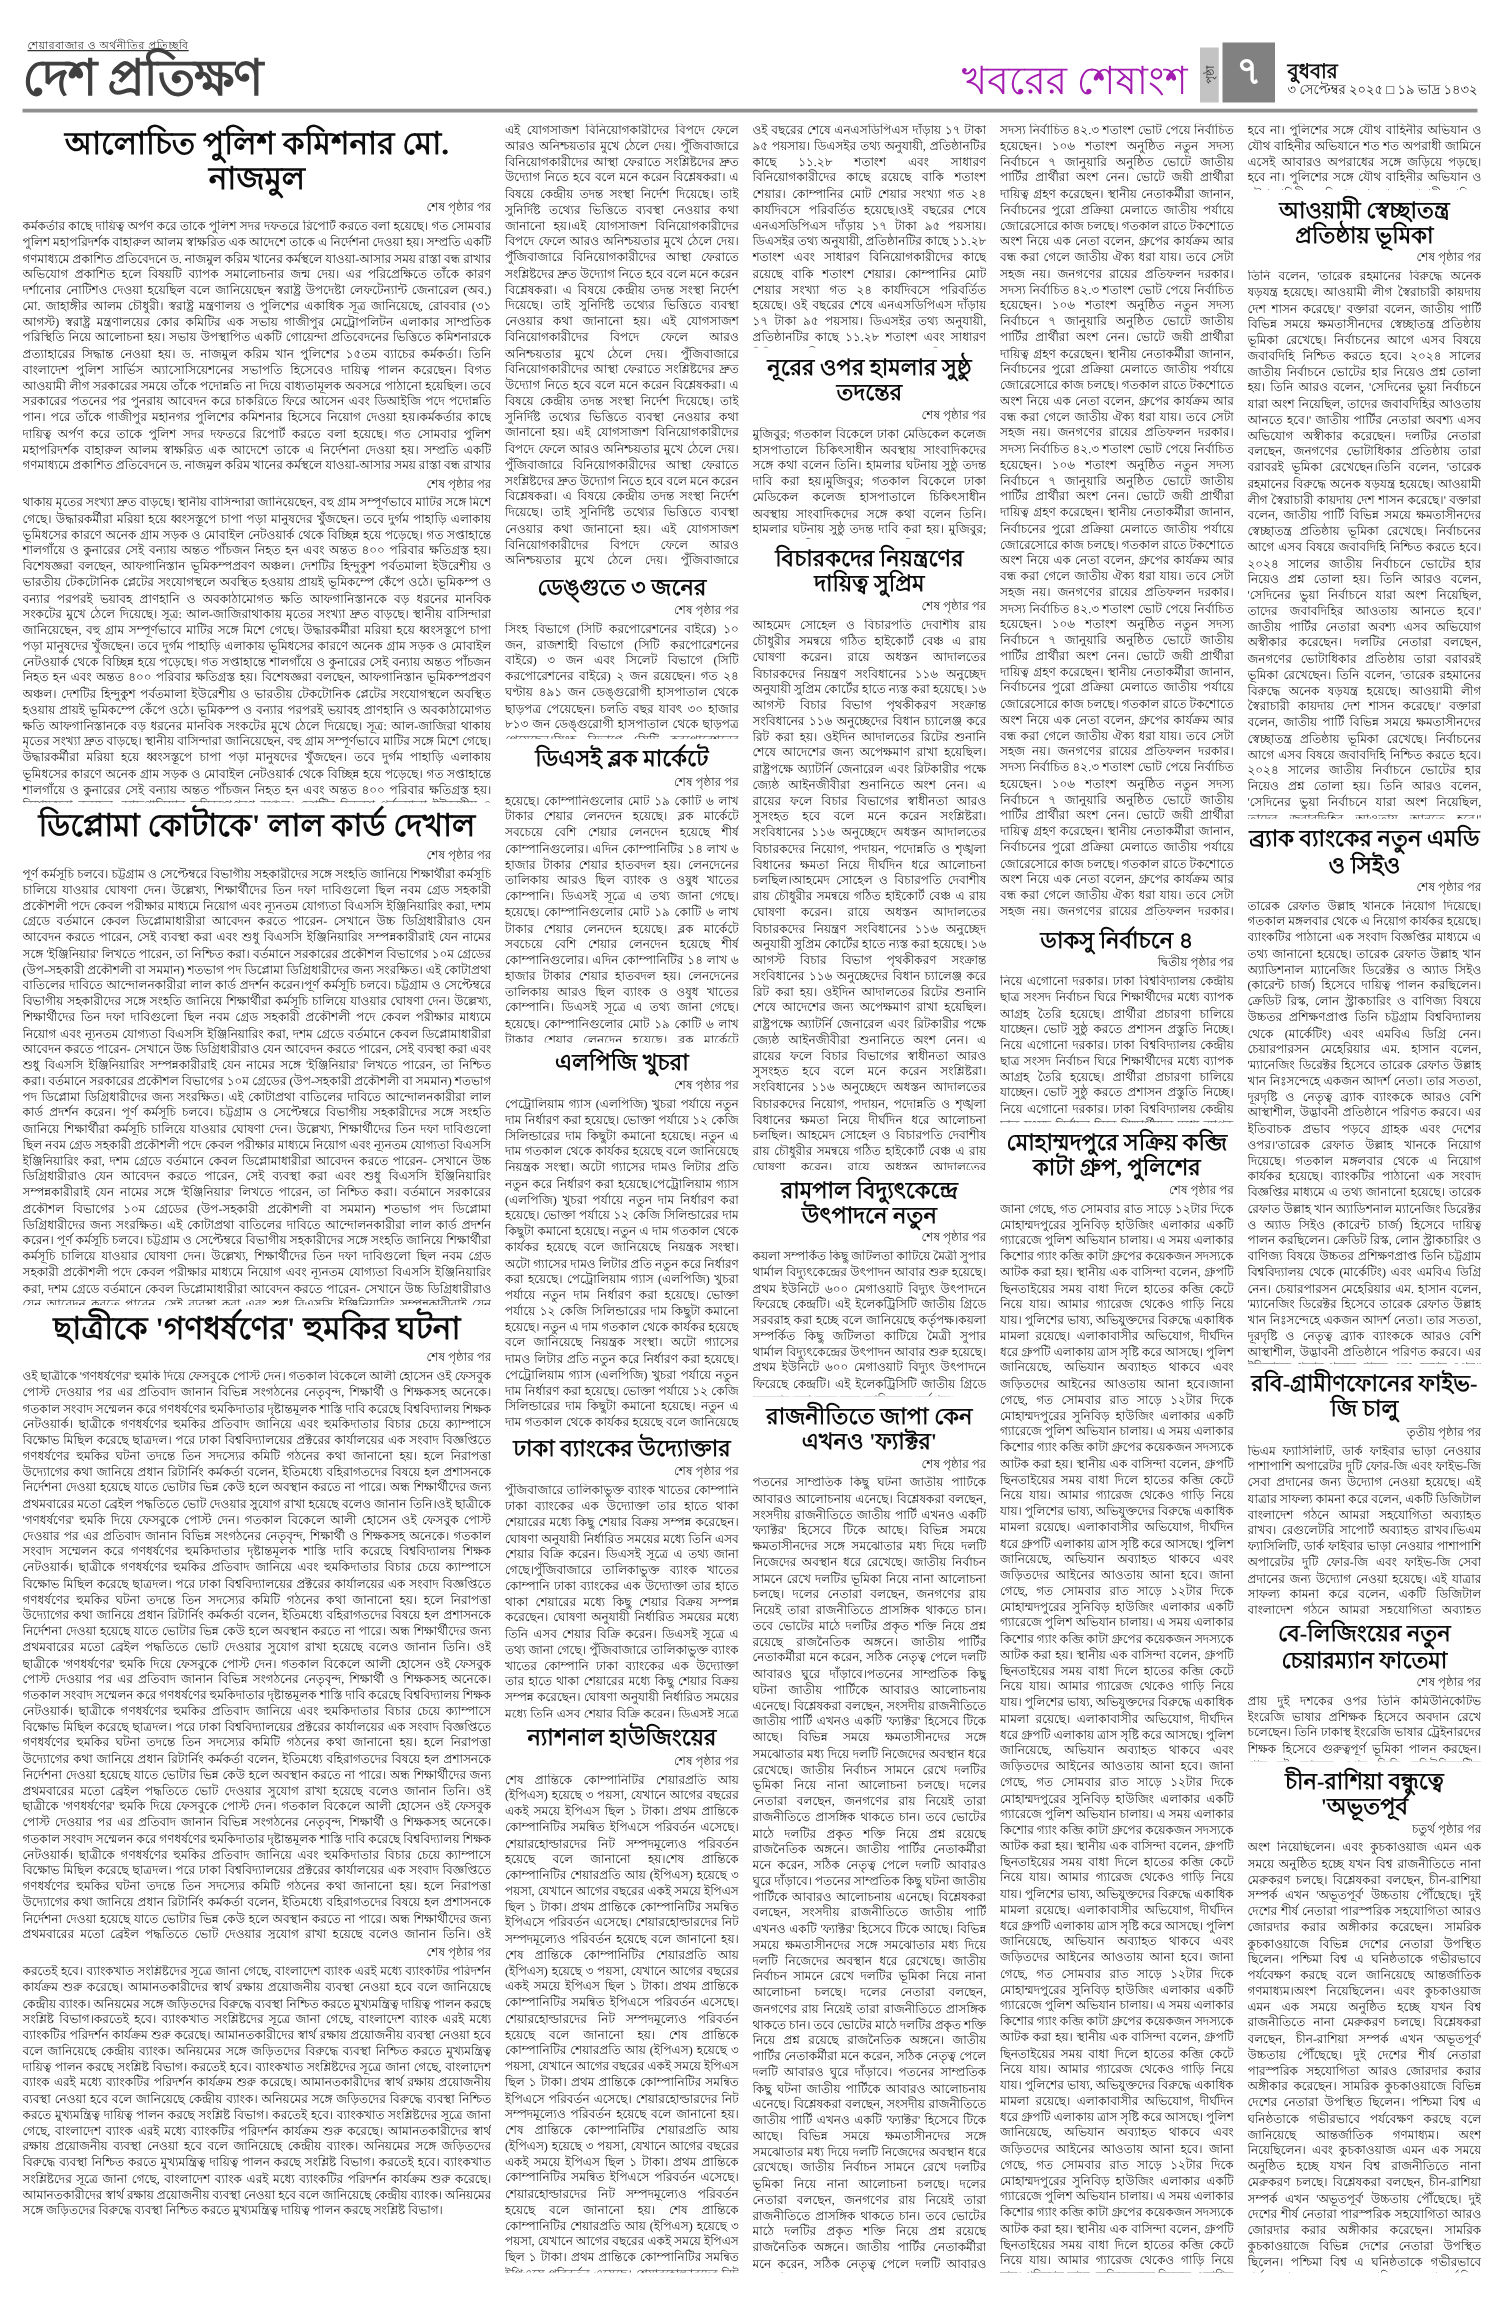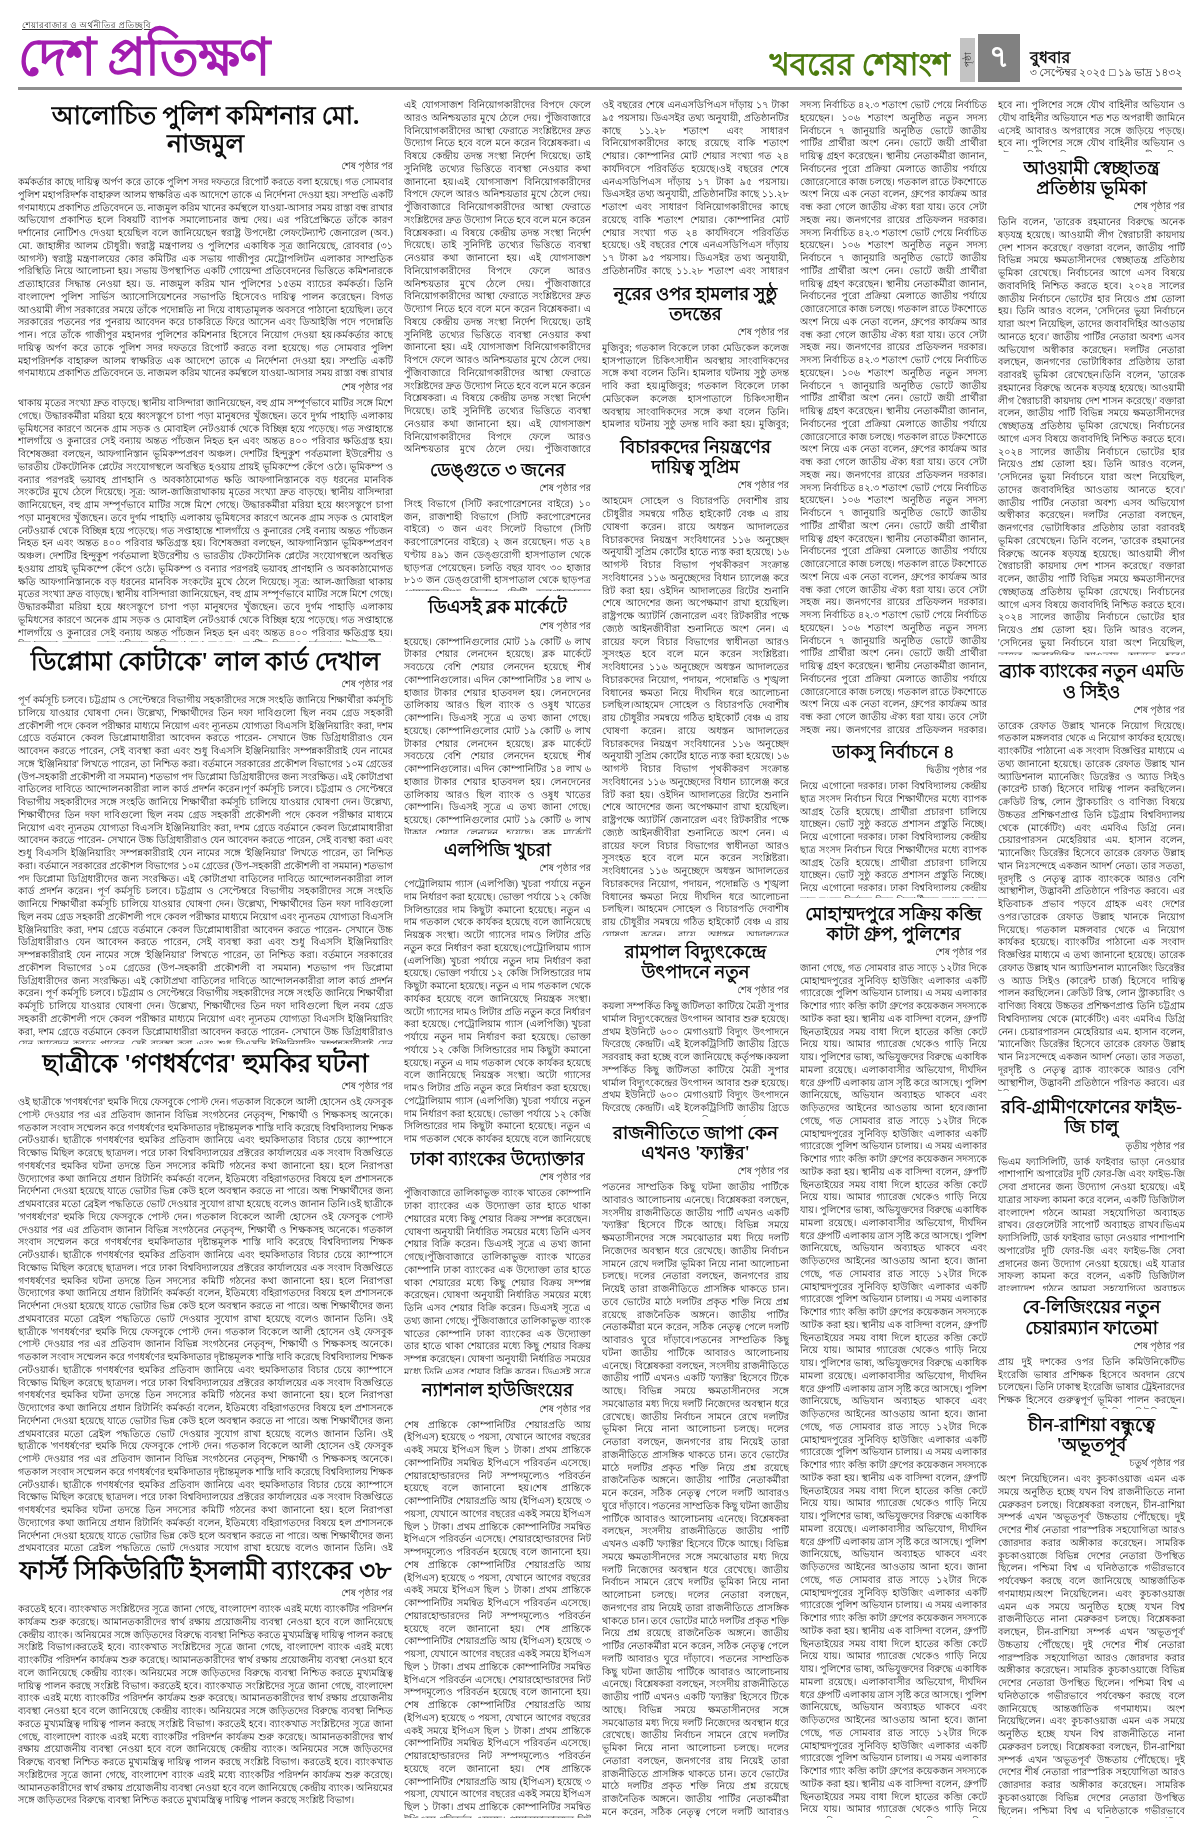--- a/index.html
+++ b/index.html
@@ -4,23 +4,23 @@
 <style>
   html,body{margin:0;padding:0;}
   body{width:1200px;height:1843px;background:#ffffff;color:#141414;
        font-family:"Liberation Serif","DejaVu Serif",serif;overflow:hidden;}
   .page{padding:8px 18px 0 18px;}
 
   
   .masthead-row{display:flex;align-items:flex-end;height:74px;}
   .brand{display:flex;flex-direction:column;justify-content:flex-end;}
   .brand .tagline{font-size:8.5px;color:#333;margin-left:4px;letter-spacing:.5px;text-decoration:underline;}
-  .brand .title{font-size:52px;font-weight:800;line-height:.95;letter-spacing:-1px;color:#a21caf;}
+  .brand .title{font-size:40px;font-weight:800;line-height:.95;letter-spacing:-1px;color:#404040;}
   .head-right{margin-left:auto;display:flex;align-items:flex-end;gap:10px;}
-  .section-title{font-size:31px;font-weight:700;line-height:1;padding-bottom:2px;color:#4d7c0f;}
+  .section-title{font-size:31px;font-weight:400;line-height:1;padding-bottom:2px;color:#a21caf;}
   .pg-group{display:flex;align-items:flex-end;gap:3px;}
   .pglabel{width:15px;height:44px;background:#c3c3c3;color:#222;font-size:9px;
            writing-mode:vertical-rl;transform:rotate(180deg);
            display:flex;align-items:center;justify-content:center;}
   .pgbox{width:42px;height:48px;background:#818181;color:#fff;font-size:31px;font-weight:700;
          display:flex;align-items:center;justify-content:center;}
   .datebox{display:flex;flex-direction:column;justify-content:flex-end;padding-bottom:2px;min-width:150px;}
   .day{font-size:16px;font-weight:700;line-height:1.1;}
   .dateline{font-size:10.5px;color:#222;line-height:1.3;}
   .header-rule{border-bottom:3px solid #8f8f8f;margin-top:5px;}
@@ -78,21 +78,20 @@
           <h2 class="hl hl-xl">ডিপ্লোমা কোটাকে' লাল কার্ড দেখাল</h2>
           <div class="sub">শেষ পৃষ্ঠার পর</div>
           <div class="body-text" style="height: 350px;">পূর্ণ কর্মসূচি চলবে। চট্টগ্রাম ও সেপ্টেম্বরে বিভাগীয় সহকারীদের সঙ্গে সংহতি জানিয়ে শিক্ষার্থীরা কর্মসূচি চালিয়ে যাওয়ার ঘোষণা দেন। উল্লেখ্য, শিক্ষার্থীদের তিন দফা দাবিগুলো ছিল নবম গ্রেড সহকারী প্রকৌশলী পদে কেবল পরীক্ষার মাধ্যমে নিয়োগ এবং ন্যূনতম যোগ্যতা বিএসসি ইঞ্জিনিয়ারিং করা, দশম গ্রেডে বর্তমানে কেবল ডিপ্লোমাধারীরা আবেদন করতে পারেন- সেখানে উচ্চ ডিগ্রিধারীরাও যেন আবেদন করতে পারেন, সেই ব্যবস্থা করা এবং শুধু বিএসসি ইঞ্জিনিয়ারিং সম্পন্নকারীরাই যেন নামের সঙ্গে 'ইঞ্জিনিয়ার' লিখতে পারেন, তা নিশ্চিত করা। বর্তমানে সরকারের প্রকৌশল বিভাগের ১০ম গ্রেডের (উপ-সহকারী প্রকৌশলী বা সমমান) শতভাগ পদ ডিপ্লোমা ডিগ্রিধারীদের জন্য সংরক্ষিত। এই কোটাপ্রথা বাতিলের দাবিতে আন্দোলনকারীরা লাল কার্ড প্রদর্শন করেন।পূর্ণ কর্মসূচি চলবে। চট্টগ্রাম ও সেপ্টেম্বরে বিভাগীয় সহকারীদের সঙ্গে সংহতি জানিয়ে শিক্ষার্থীরা কর্মসূচি চালিয়ে যাওয়ার ঘোষণা দেন। উল্লেখ্য, শিক্ষার্থীদের তিন দফা দাবিগুলো ছিল নবম গ্রেড সহকারী প্রকৌশলী পদে কেবল পরীক্ষার মাধ্যমে নিয়োগ এবং ন্যূনতম যোগ্যতা বিএসসি ইঞ্জিনিয়ারিং করা, দশম গ্রেডে বর্তমানে কেবল ডিপ্লোমাধারীরা আবেদন করতে পারেন- সেখানে উচ্চ ডিগ্রিধারীরাও যেন আবেদন করতে পারেন, সেই ব্যবস্থা করা এবং শুধু বিএসসি ইঞ্জিনিয়ারিং সম্পন্নকারীরাই যেন নামের সঙ্গে 'ইঞ্জিনিয়ার' লিখতে পারেন, তা নিশ্চিত করা। বর্তমানে সরকারের প্রকৌশল বিভাগের ১০ম গ্রেডের (উপ-সহকারী প্রকৌশলী বা সমমান) শতভাগ পদ ডিপ্লোমা ডিগ্রিধারীদের জন্য সংরক্ষিত। এই কোটাপ্রথা বাতিলের দাবিতে আন্দোলনকারীরা লাল কার্ড প্রদর্শন করেন। পূর্ণ কর্মসূচি চলবে। চট্টগ্রাম ও সেপ্টেম্বরে বিভাগীয় সহকারীদের সঙ্গে সংহতি জানিয়ে শিক্ষার্থীরা কর্মসূচি চালিয়ে যাওয়ার ঘোষণা দেন। উল্লেখ্য, শিক্ষার্থীদের তিন দফা দাবিগুলো ছিল নবম গ্রেড সহকারী প্রকৌশলী পদে কেবল পরীক্ষার মাধ্যমে নিয়োগ এবং ন্যূনতম যোগ্যতা বিএসসি ইঞ্জিনিয়ারিং করা, দশম গ্রেডে বর্তমানে কেবল ডিপ্লোমাধারীরা আবেদন করতে পারেন- সেখানে উচ্চ ডিগ্রিধারীরাও যেন আবেদন করতে পারেন, সেই ব্যবস্থা করা এবং শুধু বিএসসি ইঞ্জিনিয়ারিং সম্পন্নকারীরাই যেন নামের সঙ্গে 'ইঞ্জিনিয়ার' লিখতে পারেন, তা নিশ্চিত করা। বর্তমানে সরকারের প্রকৌশল বিভাগের ১০ম গ্রেডের (উপ-সহকারী প্রকৌশলী বা সমমান) শতভাগ পদ ডিপ্লোমা ডিগ্রিধারীদের জন্য সংরক্ষিত। এই কোটাপ্রথা বাতিলের দাবিতে আন্দোলনকারীরা লাল কার্ড প্রদর্শন করেন। পূর্ণ কর্মসূচি চলবে। চট্টগ্রাম ও সেপ্টেম্বরে বিভাগীয় সহকারীদের সঙ্গে সংহতি জানিয়ে শিক্ষার্থীরা কর্মসূচি চালিয়ে যাওয়ার ঘোষণা দেন। উল্লেখ্য, শিক্ষার্থীদের তিন দফা দাবিগুলো ছিল নবম গ্রেড সহকারী প্রকৌশলী পদে কেবল পরীক্ষার মাধ্যমে নিয়োগ এবং ন্যূনতম যোগ্যতা বিএসসি ইঞ্জিনিয়ারিং করা, দশম গ্রেডে বর্তমানে কেবল ডিপ্লোমাধারীরা আবেদন করতে পারেন- সেখানে উচ্চ ডিগ্রিধারীরাও যেন আবেদন করতে পারেন, সেই ব্যবস্থা করা এবং শুধু বিএসসি ইঞ্জিনিয়ারিং সম্পন্নকারীরাই যেন নামের সঙ্গে 'ইঞ্জিনিয়ার' লিখতে পারেন, তা নিশ্চিত করা। বর্তমানে সরকারের প্রকৌশল বিভাগের ১০ম গ্রেডের (উপ-সহকারী প্রকৌশলী বা সমমান) শতভাগ পদ ডিপ্লোমা ডিগ্রিধারীদের জন্য সংরক্ষিত। এই কোটাপ্রথা বাতিলের দাবিতে আন্দোলনকারীরা লাল কার্ড প্রদর্শন করেন। </div>
         </article>
         <article class="article">
           <h2 class="hl hl-xl">ছাত্রীকে 'গণধর্ষণের' হুমকির ঘটনা</h2>
           <div class="sub">শেষ পৃষ্ঠার পর</div>
           <div class="body-text" style="height: 455px;">ওই ছাত্রীকে 'গণধর্ষণের' হুমকি দিয়ে ফেসবুকে পোস্ট দেন। গতকাল বিকেলে আলী হোসেন ওই ফেসবুক পোস্ট দেওয়ার পর এর প্রতিবাদ জানান বিভিন্ন সংগঠনের নেতৃবৃন্দ, শিক্ষার্থী ও শিক্ষকসহ অনেকে। গতকাল সংবাদ সম্মেলন করে গণধর্ষণের হুমকিদাতার দৃষ্টান্তমূলক শাস্তি দাবি করেছে বিশ্ববিদ্যালয় শিক্ষক নেটওয়ার্ক। ছাত্রীকে গণধর্ষণের হুমকির প্রতিবাদ জানিয়ে এবং হুমকিদাতার বিচার চেয়ে ক্যাম্পাসে বিক্ষোভ মিছিল করেছে ছাত্রদল। পরে ঢাকা বিশ্ববিদ্যালয়ের প্রক্টরের কার্যালয়ের এক সংবাদ বিজ্ঞপ্তিতে গণধর্ষণের হুমকির ঘটনা তদন্তে তিন সদস্যের কমিটি গঠনের কথা জানানো হয়। হলে নিরাপত্তা উদ্যোগের কথা জানিয়ে প্রধান রিটার্নিং কর্মকর্তা বলেন, ইতিমধ্যে বহিরাগতদের বিষয়ে হল প্রশাসনকে নির্দেশনা দেওয়া হয়েছে যাতে ভোটার ভিন্ন কেউ হলে অবস্থান করতে না পারে। অন্ধ শিক্ষার্থীদের জন্য প্রথমবারের মতো ব্রেইল পদ্ধতিতে ভোট দেওয়ার সুযোগ রাখা হয়েছে বলেও জানান তিনি।ওই ছাত্রীকে 'গণধর্ষণের' হুমকি দিয়ে ফেসবুকে পোস্ট দেন। গতকাল বিকেলে আলী হোসেন ওই ফেসবুক পোস্ট দেওয়ার পর এর প্রতিবাদ জানান বিভিন্ন সংগঠনের নেতৃবৃন্দ, শিক্ষার্থী ও শিক্ষকসহ অনেকে। গতকাল সংবাদ সম্মেলন করে গণধর্ষণের হুমকিদাতার দৃষ্টান্তমূলক শাস্তি দাবি করেছে বিশ্ববিদ্যালয় শিক্ষক নেটওয়ার্ক। ছাত্রীকে গণধর্ষণের হুমকির প্রতিবাদ জানিয়ে এবং হুমকিদাতার বিচার চেয়ে ক্যাম্পাসে বিক্ষোভ মিছিল করেছে ছাত্রদল। পরে ঢাকা বিশ্ববিদ্যালয়ের প্রক্টরের কার্যালয়ের এক সংবাদ বিজ্ঞপ্তিতে গণধর্ষণের হুমকির ঘটনা তদন্তে তিন সদস্যের কমিটি গঠনের কথা জানানো হয়। হলে নিরাপত্তা উদ্যোগের কথা জানিয়ে প্রধান রিটার্নিং কর্মকর্তা বলেন, ইতিমধ্যে বহিরাগতদের বিষয়ে হল প্রশাসনকে নির্দেশনা দেওয়া হয়েছে যাতে ভোটার ভিন্ন কেউ হলে অবস্থান করতে না পারে। অন্ধ শিক্ষার্থীদের জন্য প্রথমবারের মতো ব্রেইল পদ্ধতিতে ভোট দেওয়ার সুযোগ রাখা হয়েছে বলেও জানান তিনি। ওই ছাত্রীকে 'গণধর্ষণের' হুমকি দিয়ে ফেসবুকে পোস্ট দেন। গতকাল বিকেলে আলী হোসেন ওই ফেসবুক পোস্ট দেওয়ার পর এর প্রতিবাদ জানান বিভিন্ন সংগঠনের নেতৃবৃন্দ, শিক্ষার্থী ও শিক্ষকসহ অনেকে। গতকাল সংবাদ সম্মেলন করে গণধর্ষণের হুমকিদাতার দৃষ্টান্তমূলক শাস্তি দাবি করেছে বিশ্ববিদ্যালয় শিক্ষক নেটওয়ার্ক। ছাত্রীকে গণধর্ষণের হুমকির প্রতিবাদ জানিয়ে এবং হুমকিদাতার বিচার চেয়ে ক্যাম্পাসে বিক্ষোভ মিছিল করেছে ছাত্রদল। পরে ঢাকা বিশ্ববিদ্যালয়ের প্রক্টরের কার্যালয়ের এক সংবাদ বিজ্ঞপ্তিতে গণধর্ষণের হুমকির ঘটনা তদন্তে তিন সদস্যের কমিটি গঠনের কথা জানানো হয়। হলে নিরাপত্তা উদ্যোগের কথা জানিয়ে প্রধান রিটার্নিং কর্মকর্তা বলেন, ইতিমধ্যে বহিরাগতদের বিষয়ে হল প্রশাসনকে নির্দেশনা দেওয়া হয়েছে যাতে ভোটার ভিন্ন কেউ হলে অবস্থান করতে না পারে। অন্ধ শিক্ষার্থীদের জন্য প্রথমবারের মতো ব্রেইল পদ্ধতিতে ভোট দেওয়ার সুযোগ রাখা হয়েছে বলেও জানান তিনি। ওই ছাত্রীকে 'গণধর্ষণের' হুমকি দিয়ে ফেসবুকে পোস্ট দেন। গতকাল বিকেলে আলী হোসেন ওই ফেসবুক পোস্ট দেওয়ার পর এর প্রতিবাদ জানান বিভিন্ন সংগঠনের নেতৃবৃন্দ, শিক্ষার্থী ও শিক্ষকসহ অনেকে। গতকাল সংবাদ সম্মেলন করে গণধর্ষণের হুমকিদাতার দৃষ্টান্তমূলক শাস্তি দাবি করেছে বিশ্ববিদ্যালয় শিক্ষক নেটওয়ার্ক। ছাত্রীকে গণধর্ষণের হুমকির প্রতিবাদ জানিয়ে এবং হুমকিদাতার বিচার চেয়ে ক্যাম্পাসে বিক্ষোভ মিছিল করেছে ছাত্রদল। পরে ঢাকা বিশ্ববিদ্যালয়ের প্রক্টরের কার্যালয়ের এক সংবাদ বিজ্ঞপ্তিতে গণধর্ষণের হুমকির ঘটনা তদন্তে তিন সদস্যের কমিটি গঠনের কথা জানানো হয়। হলে নিরাপত্তা উদ্যোগের কথা জানিয়ে প্রধান রিটার্নিং কর্মকর্তা বলেন, ইতিমধ্যে বহিরাগতদের বিষয়ে হল প্রশাসনকে নির্দেশনা দেওয়া হয়েছে যাতে ভোটার ভিন্ন কেউ হলে অবস্থান করতে না পারে। অন্ধ শিক্ষার্থীদের জন্য প্রথমবারের মতো ব্রেইল পদ্ধতিতে ভোট দেওয়ার সুযোগ রাখা হয়েছে বলেও জানান তিনি। ওই ছাত্রীকে 'গণধর্ষণের' হুমকি দিয়ে ফেসবুকে পোস্ট দেন। গতকাল বিকেলে আলী হোসেন ওই ফেসবুক পোস্ট দেওয়ার পর এর প্রতিবাদ জানান বিভিন্ন সংগঠনের নেতৃবৃন্দ, শিক্ষার্থী ও শিক্ষকসহ অনেকে। গতকাল সংবাদ সম্মেলন করে গণধর্ষণের হুমকিদাতার দৃষ্টান্তমূলক শাস্তি দাবি করেছে বিশ্ববিদ্যালয় শিক্ষক নেটওয়ার্ক। ছাত্রীকে গণধর্ষণের হুমকির প্রতিবাদ জানিয়ে এবং হুমকিদাতার বিচার চেয়ে ক্যাম্পাসে বিক্ষোভ মিছিল করেছে ছাত্রদল। পরে ঢাকা বিশ্ববিদ্যালয়ের প্রক্টরের কার্যালয়ের এক সংবাদ বিজ্ঞপ্তিতে গণধর্ষণের হুমকির ঘটনা তদন্তে তিন সদস্যের কমিটি গঠনের কথা জানানো হয়। হলে নিরাপত্তা উদ্যোগের কথা জানিয়ে প্রধান রিটার্নিং কর্মকর্তা বলেন, ইতিমধ্যে বহিরাগতদের বিষয়ে হল প্রশাসনকে নির্দেশনা দেওয়া হয়েছে যাতে ভোটার ভিন্ন কেউ হলে অবস্থান করতে না পারে। অন্ধ শিক্ষার্থীদের জন্য প্রথমবারের মতো ব্রেইল পদ্ধতিতে ভোট দেওয়ার সুযোগ রাখা হয়েছে বলেও জানান তিনি। </div>
         </article>
         <article class="article fill">
-          <h2 class="hl hl-xl">ফার্স্ট সিকিউরিটি ইসলামী ব্যাংকের ৩৮</h2>
           <div class="sub">শেষ পৃষ্ঠার পর</div>
           <div class="body-text" style="flex: 1 1 auto;">করতেই হবে। ব্যাংকখাত সংশ্লিষ্টদের সূত্রে জানা গেছে, বাংলাদেশ ব্যাংক এরই মধ্যে ব্যাংকটির পরিদর্শন কার্যক্রম শুরু করেছে। আমানতকারীদের স্বার্থ রক্ষায় প্রয়োজনীয় ব্যবস্থা নেওয়া হবে বলে জানিয়েছে কেন্দ্রীয় ব্যাংক। অনিয়মের সঙ্গে জড়িতদের বিরুদ্ধে ব্যবস্থা নিশ্চিত করতে মুখ্যমন্ত্রিত্ব দায়িত্ব পালন করছে সংশ্লিষ্ট বিভাগ।করতেই হবে। ব্যাংকখাত সংশ্লিষ্টদের সূত্রে জানা গেছে, বাংলাদেশ ব্যাংক এরই মধ্যে ব্যাংকটির পরিদর্শন কার্যক্রম শুরু করেছে। আমানতকারীদের স্বার্থ রক্ষায় প্রয়োজনীয় ব্যবস্থা নেওয়া হবে বলে জানিয়েছে কেন্দ্রীয় ব্যাংক। অনিয়মের সঙ্গে জড়িতদের বিরুদ্ধে ব্যবস্থা নিশ্চিত করতে মুখ্যমন্ত্রিত্ব দায়িত্ব পালন করছে সংশ্লিষ্ট বিভাগ। করতেই হবে। ব্যাংকখাত সংশ্লিষ্টদের সূত্রে জানা গেছে, বাংলাদেশ ব্যাংক এরই মধ্যে ব্যাংকটির পরিদর্শন কার্যক্রম শুরু করেছে। আমানতকারীদের স্বার্থ রক্ষায় প্রয়োজনীয় ব্যবস্থা নেওয়া হবে বলে জানিয়েছে কেন্দ্রীয় ব্যাংক। অনিয়মের সঙ্গে জড়িতদের বিরুদ্ধে ব্যবস্থা নিশ্চিত করতে মুখ্যমন্ত্রিত্ব দায়িত্ব পালন করছে সংশ্লিষ্ট বিভাগ। করতেই হবে। ব্যাংকখাত সংশ্লিষ্টদের সূত্রে জানা গেছে, বাংলাদেশ ব্যাংক এরই মধ্যে ব্যাংকটির পরিদর্শন কার্যক্রম শুরু করেছে। আমানতকারীদের স্বার্থ রক্ষায় প্রয়োজনীয় ব্যবস্থা নেওয়া হবে বলে জানিয়েছে কেন্দ্রীয় ব্যাংক। অনিয়মের সঙ্গে জড়িতদের বিরুদ্ধে ব্যবস্থা নিশ্চিত করতে মুখ্যমন্ত্রিত্ব দায়িত্ব পালন করছে সংশ্লিষ্ট বিভাগ। করতেই হবে। ব্যাংকখাত সংশ্লিষ্টদের সূত্রে জানা গেছে, বাংলাদেশ ব্যাংক এরই মধ্যে ব্যাংকটির পরিদর্শন কার্যক্রম শুরু করেছে। আমানতকারীদের স্বার্থ রক্ষায় প্রয়োজনীয় ব্যবস্থা নেওয়া হবে বলে জানিয়েছে কেন্দ্রীয় ব্যাংক। অনিয়মের সঙ্গে জড়িতদের বিরুদ্ধে ব্যবস্থা নিশ্চিত করতে মুখ্যমন্ত্রিত্ব দায়িত্ব পালন করছে সংশ্লিষ্ট বিভাগ। </div>
         </article>
       </div>
     <div class="col">
         <article class="article">
           <div class="body-text" style="height: 372px;">এই যোগসাজশ বিনিয়োগকারীদের বিপদে ফেলে আরও অনিশ্চয়তার মুখে ঠেলে দেয়। পুঁজিবাজারে বিনিয়োগকারীদের আস্থা ফেরাতে সংশ্লিষ্টদের দ্রুত উদ্যোগ নিতে হবে বলে মনে করেন বিশ্লেষকরা। এ বিষয়ে কেন্দ্রীয় তদন্ত সংস্থা নির্দেশ দিয়েছে। তাই সুনির্দিষ্ট তথ্যের ভিত্তিতে ব্যবস্থা নেওয়ার কথা জানানো হয়।এই যোগসাজশ বিনিয়োগকারীদের বিপদে ফেলে আরও অনিশ্চয়তার মুখে ঠেলে দেয়। পুঁজিবাজারে বিনিয়োগকারীদের আস্থা ফেরাতে সংশ্লিষ্টদের দ্রুত উদ্যোগ নিতে হবে বলে মনে করেন বিশ্লেষকরা। এ বিষয়ে কেন্দ্রীয় তদন্ত সংস্থা নির্দেশ দিয়েছে। তাই সুনির্দিষ্ট তথ্যের ভিত্তিতে ব্যবস্থা নেওয়ার কথা জানানো হয়। এই যোগসাজশ বিনিয়োগকারীদের বিপদে ফেলে আরও অনিশ্চয়তার মুখে ঠেলে দেয়। পুঁজিবাজারে বিনিয়োগকারীদের আস্থা ফেরাতে সংশ্লিষ্টদের দ্রুত উদ্যোগ নিতে হবে বলে মনে করেন বিশ্লেষকরা। এ বিষয়ে কেন্দ্রীয় তদন্ত সংস্থা নির্দেশ দিয়েছে। তাই সুনির্দিষ্ট তথ্যের ভিত্তিতে ব্যবস্থা নেওয়ার কথা জানানো হয়। এই যোগসাজশ বিনিয়োগকারীদের বিপদে ফেলে আরও অনিশ্চয়তার মুখে ঠেলে দেয়। পুঁজিবাজারে বিনিয়োগকারীদের আস্থা ফেরাতে সংশ্লিষ্টদের দ্রুত উদ্যোগ নিতে হবে বলে মনে করেন বিশ্লেষকরা। এ বিষয়ে কেন্দ্রীয় তদন্ত সংস্থা নির্দেশ দিয়েছে। তাই সুনির্দিষ্ট তথ্যের ভিত্তিতে ব্যবস্থা নেওয়ার কথা জানানো হয়। এই যোগসাজশ বিনিয়োগকারীদের বিপদে ফেলে আরও অনিশ্চয়তার মুখে ঠেলে দেয়। পুঁজিবাজারে বিনিয়োগকারীদের আস্থা ফেরাতে সংশ্লিষ্টদের দ্রুত উদ্যোগ নিতে হবে বলে মনে করেন বিশ্লেষকরা। এ বিষয়ে কেন্দ্রীয় তদন্ত সংস্থা নির্দেশ দিয়েছে। তাই সুনির্দিষ্ট তথ্যের ভিত্তিতে ব্যবস্থা নেওয়ার কথা জানানো হয়। </div>
         </article>
         <article class="article">
           <h2 class="hl hl-lg">ডেঙ্গুতে ৩ জনের</h2>

